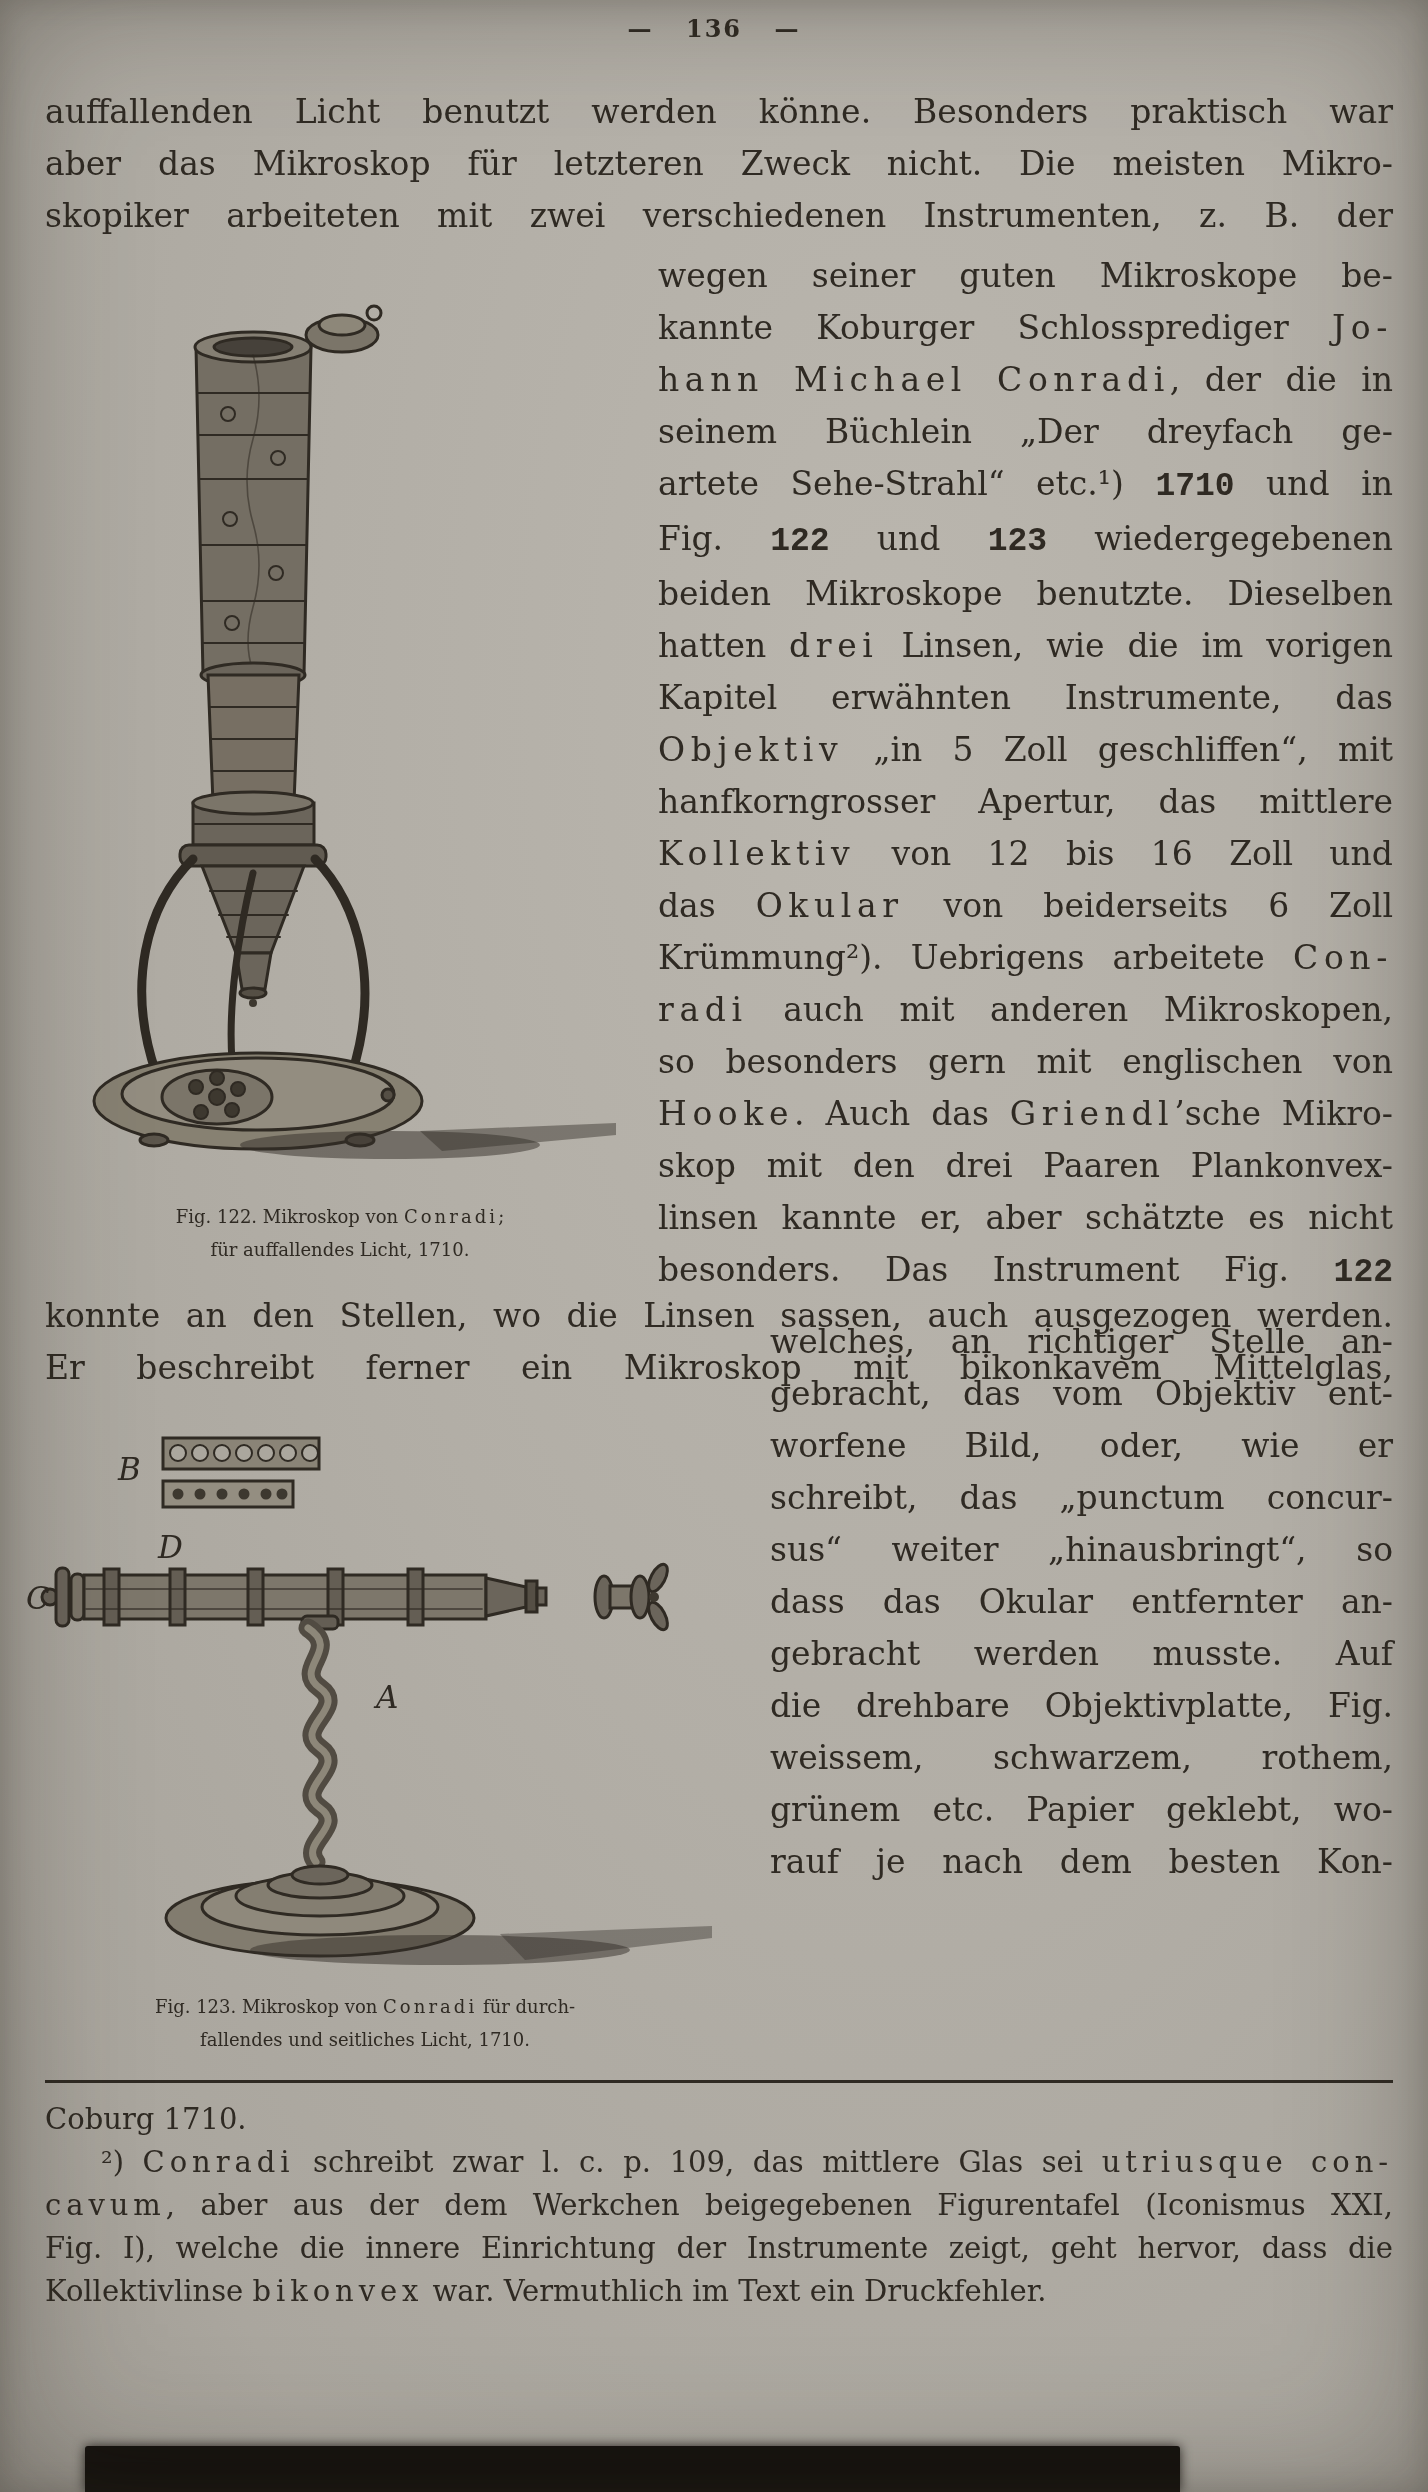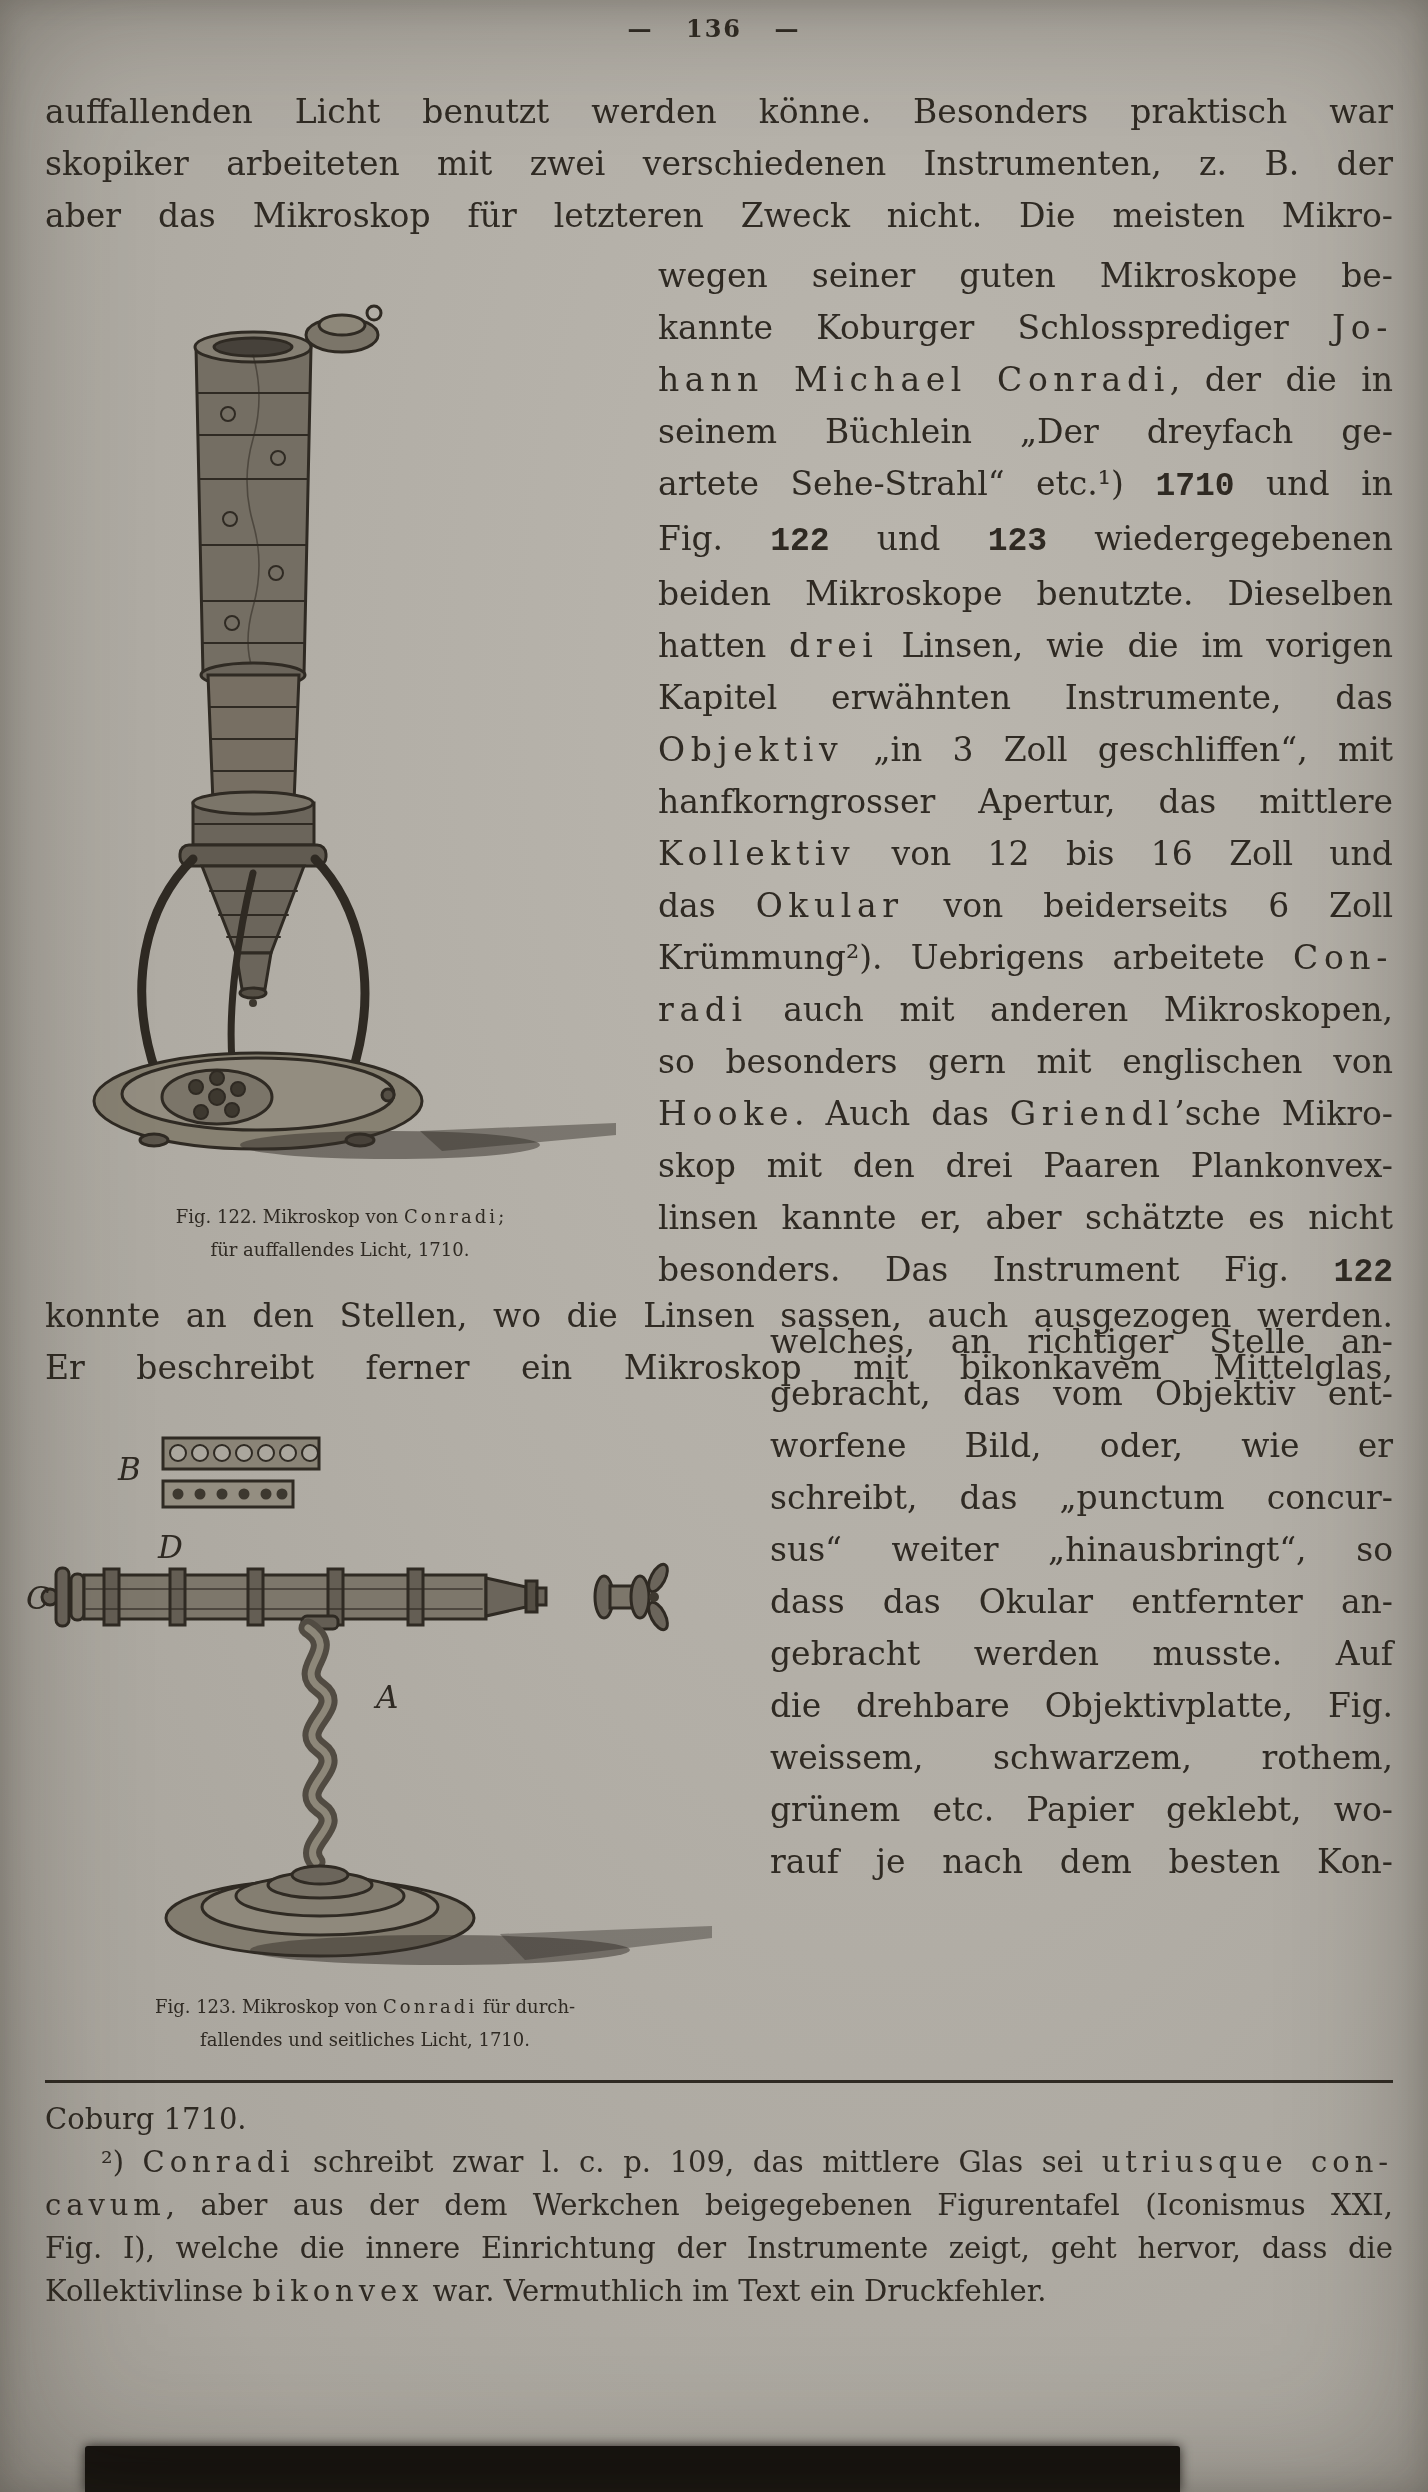--- a/index.html
+++ b/index.html
@@ -50,22 +50,22 @@
 </style>
 </head>
 <body>
 
 <div class="page">
 
   <div class="pagenum">— 136 —</div>
 
   <div class="textblock para1">
       <div class="tline"><span>auffallenden Licht benutzt werden könne. Besonders praktisch war</span></div>
+      <div class="tline"><span>aber das Mikroskop für letzteren Zweck nicht. Die meisten Mikro-</span></div>
       <div class="tline"><span>skopiker arbeiteten mit zwei verschiedenen Instrumenten, z. B. der</span></div>
-      <div class="tline"><span>aber das Mikroskop für letzteren Zweck nicht. Die meisten Mikro-</span></div>
     </div>
 
   <figure class="fig fig122wrap">
     <svg viewBox="0 0 530 910">
       <g stroke="#2f2a23" stroke-width="3" fill="none" stroke-linecap="round">
         <g>
           <ellipse cx="252" cy="52" rx="36" ry="17" fill="#7b7569"></ellipse>
           <ellipse cx="252" cy="42" rx="23" ry="10" fill="#8d8779"></ellipse>
           <circle cx="284" cy="30" r="7"></circle>
         </g>
@@ -136,21 +136,21 @@
   <div class="textblock col1">
       <div class="tline"><span>wegen seiner guten Mikroskope be-</span></div>
       <div class="tline"><span>kannte Koburger Schlossprediger </span><span class="sp">Jo-</span></div>
       <div class="tline"><span class="sp">hann Michael Conradi</span><span>, der die in</span></div>
       <div class="tline"><span>seinem Büchlein „Der dreyfach ge-</span></div>
       <div class="tline"><span>artete Sehe-Strahl“ etc.¹) </span><span class="b">1710</span><span> und in</span></div>
       <div class="tline"><span>Fig. </span><span class="b">122</span><span> und </span><span class="b">123</span><span> wiedergegebenen</span></div>
       <div class="tline"><span>beiden Mikroskope benutzte. Dieselben</span></div>
       <div class="tline"><span>hatten </span><span class="sp">drei</span><span> Linsen, wie die im vorigen</span></div>
       <div class="tline"><span>Kapitel erwähnten Instrumente, das</span></div>
-      <div class="tline"><span class="sp">Objektiv</span><span> „in 3 Zoll geschliffen“, mit</span></div>
+      <div class="tline"><span class="sp">Objektiv</span><span> „in 5 Zoll geschliffen“, mit</span></div>
       <div class="tline"><span>hanfkorngrosser Apertur, das mittlere</span></div>
       <div class="tline"><span class="sp">Kollektiv</span><span> von 12 bis 16 Zoll und</span></div>
       <div class="tline"><span>das </span><span class="sp">Okular</span><span> von beiderseits 6 Zoll</span></div>
       <div class="tline"><span>Krümmung²). Uebrigens arbeitete </span><span class="sp">Con-</span></div>
       <div class="tline"><span class="sp">radi</span><span> auch mit anderen Mikroskopen,</span></div>
       <div class="tline"><span>so besonders gern mit englischen von</span></div>
       <div class="tline"><span class="sp">Hooke</span><span>. Auch das </span><span class="sp">Griendl</span><span>’sche Mikro-</span></div>
       <div class="tline"><span>skop mit den drei Paaren Plankonvex-</span></div>
       <div class="tline"><span>linsen kannte er, aber schätzte es nicht</span></div>
       <div class="tline"><span>besonders. Das Instrument Fig. </span><span class="b">122</span></div>

